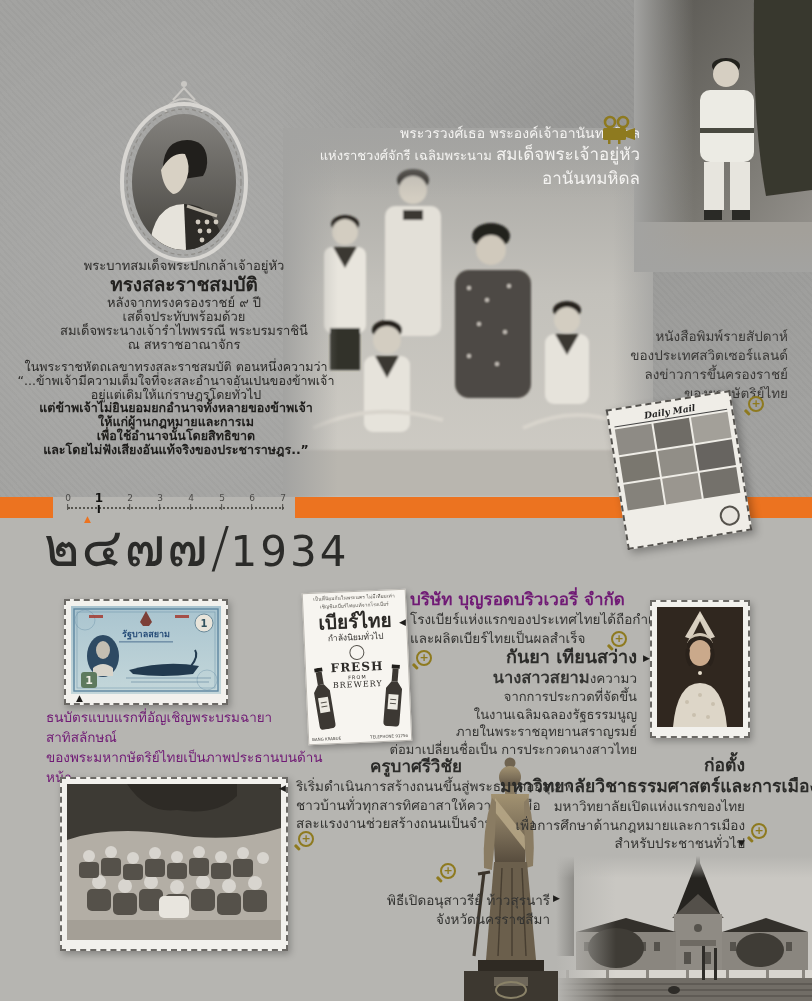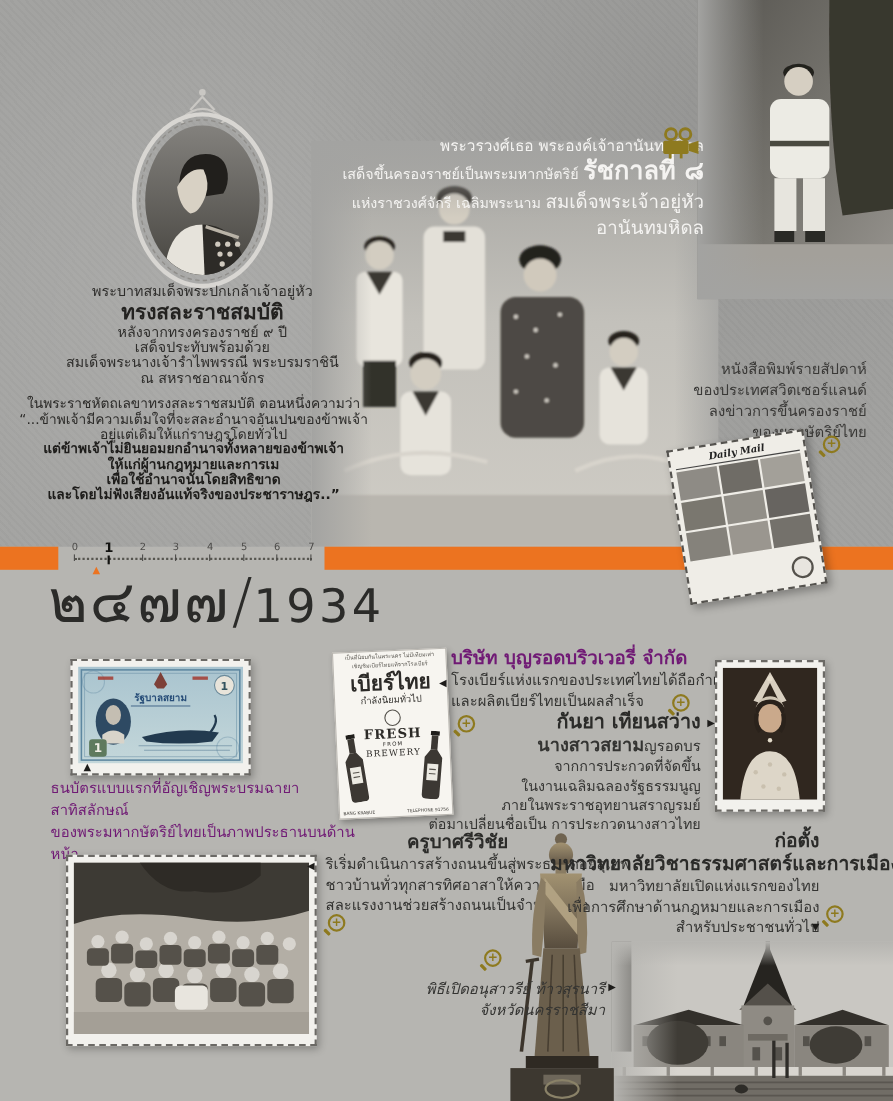--- a/index.html
+++ b/index.html
@@ -114,21 +114,21 @@
   #miss-photo{left:650px;top:600px;z-index:2;}
 
   
   #kruba-photo{left:60px;top:777px;z-index:2;}
   #kruba{left:296px;top:755px;width:240px;color:#343432;white-space:nowrap;}
   #kruba .t{font-size:17px;font-weight:bold;line-height:22px;color:#2b2b29;text-align:center;}
   #kruba .l{font-size:13.5px;line-height:18.5px;}
 
   
   #monument{left:345px;top:891px;width:205px;text-align:right;color:#343432;white-space:nowrap;z-index:6;}
-  #monument .l{font-size:13.5px;line-height:19px;font-style:italic;}
+  #monument .l{font-size:13.5px;line-height:19px;}
 
   
   #thammasat{left:500px;top:755px;width:245px;text-align:right;color:#343432;white-space:nowrap;z-index:6;}
   #thammasat .t{font-size:17.5px;font-weight:bold;line-height:21px;color:#2b2b29;}
   #thammasat .l{font-size:13.5px;line-height:18.5px;}
 
   
   #statue{left:432px;top:750px;z-index:5;}
   #building{left:556px;top:856px;z-index:1;}
 
@@ -305,21 +305,20 @@
       </g>
       <rect x="3" y="13" width="23" height="12" rx="1.5" fill="#8e7a1f"></rect>
       <polygon points="26,16 35,13 35,25 26,22" fill="#8e7a1f"></polygon>
       <rect x="8" y="25" width="2.5" height="4" fill="#8e7a1f"></rect>
       <rect x="18" y="25" width="2.5" height="4" fill="#8e7a1f"></rect>
     </svg>
   </div>
 
   <div id="rama8" class="abs">
     <div class="l1">พระวรวงศ์เธอ พระองค์เจ้าอานันทมหิดล</div>
-    <div class="l2"><span>เสด็จขึ้นครองราชย์เป็นพระมหากษัตริย์ </span><span class="em1">รัชกาลที่ ๘</span></div>
     <div class="l3"><span>แห่งราชวงศ์จักรี เฉลิมพระนาม </span><span class="em2">สมเด็จพระเจ้าอยู่หัวอานันทมหิดล</span></div>
   </div>
 
   <div id="swiss" class="abs">
     <div class="l">หนังสือพิมพ์รายสัปดาห์</div>
     <div class="l">ของประเทศสวิตเซอร์แลนด์</div>
     <div class="l">ลงข่าวการขึ้นครองราชย์</div>
     <div class="l">ของยุวกษัตริย์ไทย</div>
   </div>
 
@@ -464,21 +463,21 @@
   <div id="brewery" class="abs">
     <div class="t">บริษัท บุญรอดบริวเวอรี่ จำกัด</div>
     <div class="l">โรงเบียร์แห่งแรกของประเทศไทยได้ถือกำเนิดขึ้น</div>
     <div class="l">และผลิตเบียร์ไทยเป็นผลสำเร็จ</div>
   </div>
   <div class="mag" style="left:611px;top:631px;"></div>
   <div class="mag" style="left:416px;top:650px;"></div>
 
   <div id="miss" class="abs">
     <div class="t">กันยา เทียนสว่าง</div>
-    <div class="sub"><b>นางสาวสยาม</b><span>ญรอดบร</span></div>
+    <div class="sub"><b>นางสาวสยาม</b><span>งความว</span></div>
     <div class="l">จากการประกวดที่จัดขึ้น</div>
     <div class="l">ในงานเฉลิมฉลองรัฐธรรมนูญ</div>
     <div class="l">ภายในพระราชอุทยานสราญรมย์</div>
     <div class="l">ต่อมาเปลี่ยนชื่อเป็น การประกวดนางสาวไทย</div>
   </div>
   <span class="marker" style="left:643px;top:654px;">▶</span>
 
   <div id="miss-photo" class="abs photo-frame">
     <svg width="86" height="120" viewBox="0 0 86 120">
       <rect width="86" height="120" fill="#30271f"></rect>

